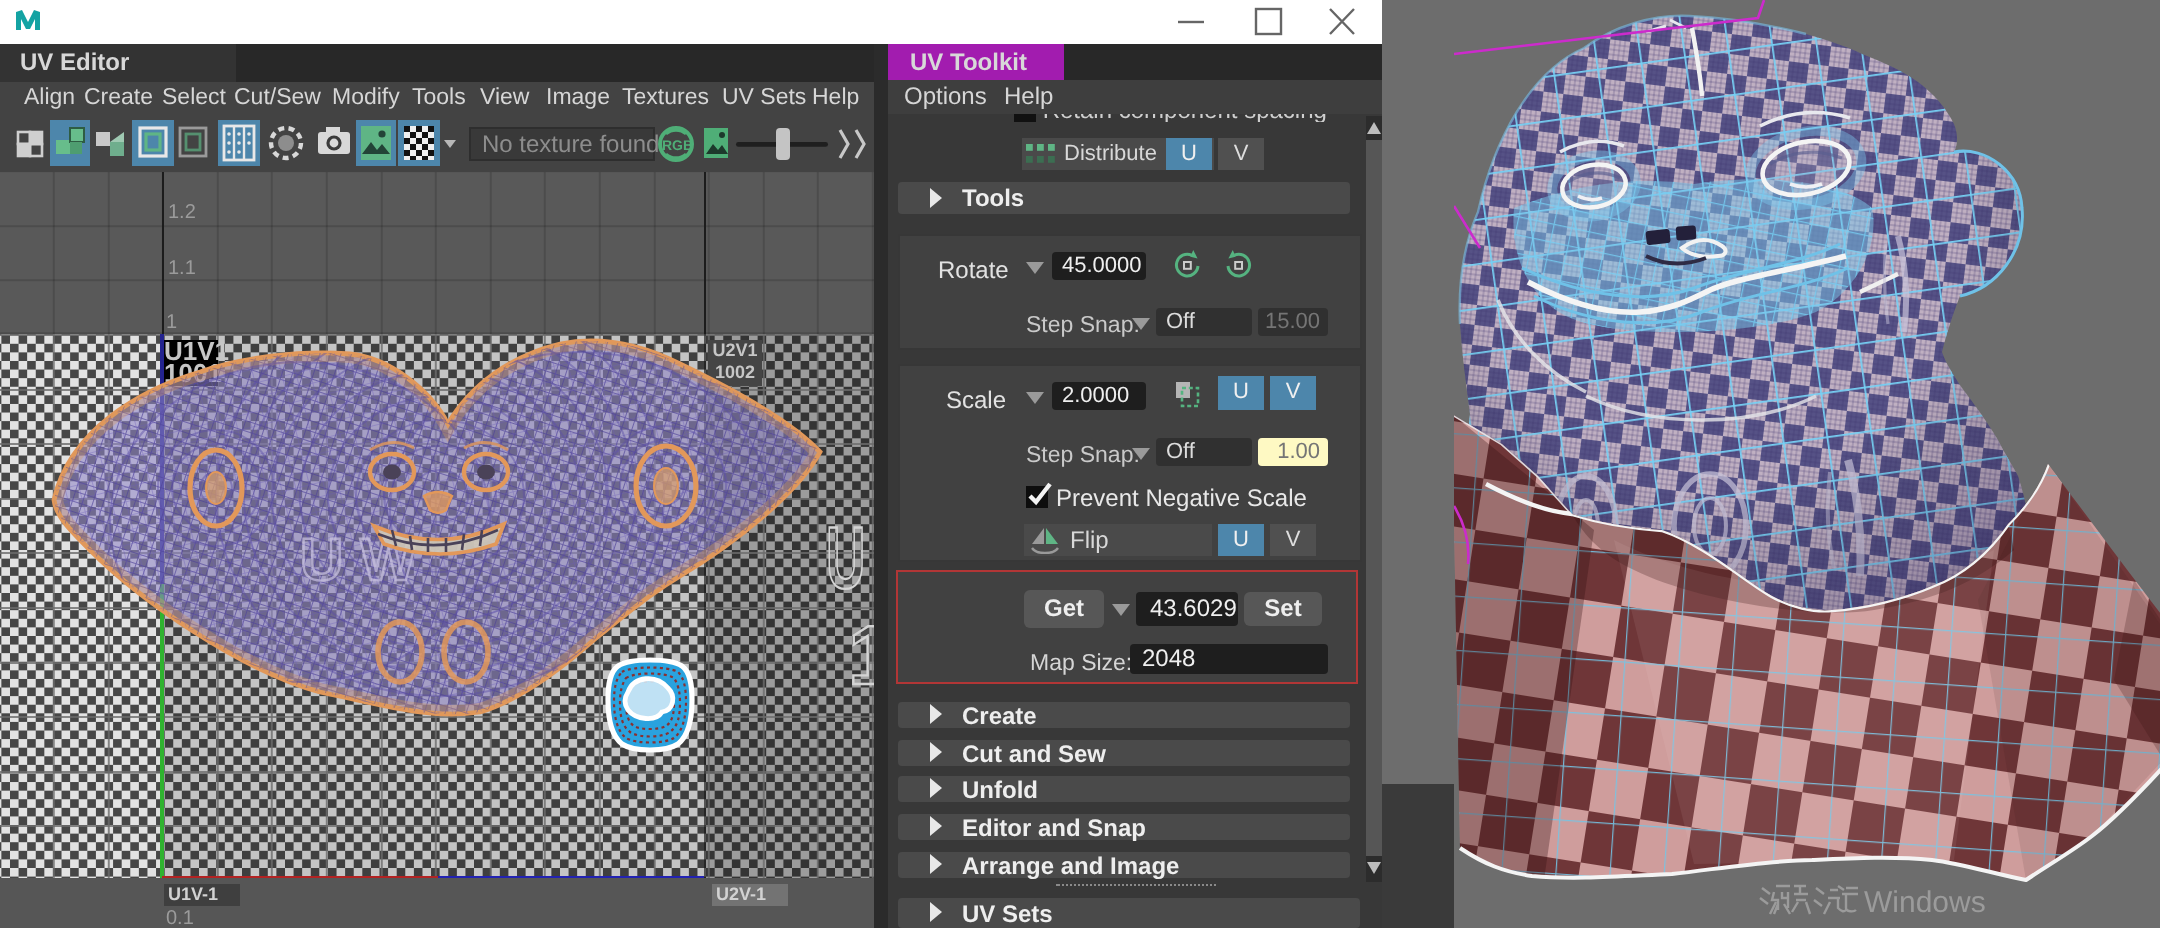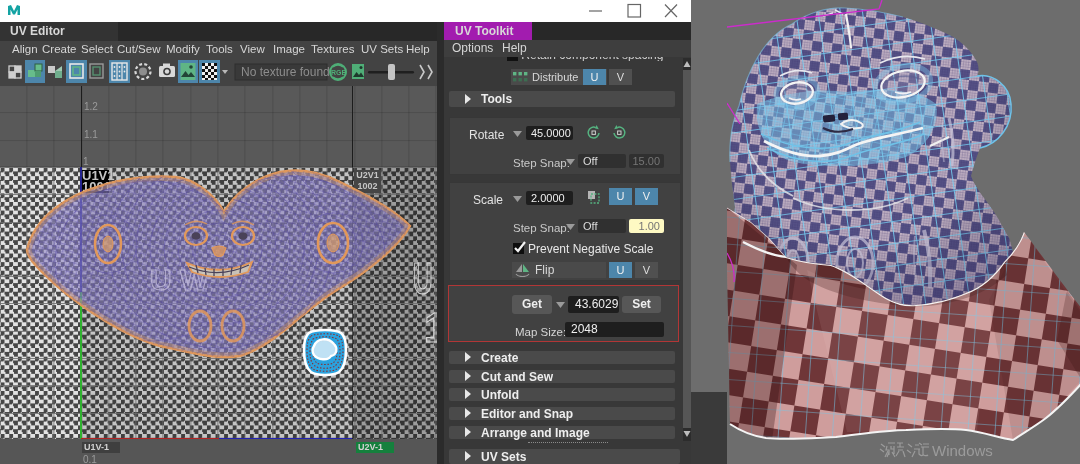--- a/index.html
+++ b/index.html
@@ -386,21 +386,21 @@
       <g stroke="#8a3030" fill="none" stroke-width="1.1" stroke-dasharray="1.5 1.7">
         <path d="M311,250 C316,247 334,247 339,250 C342,253 343,258 343,265 C343,273 341,280 337,283 C332,286 318,286 313,283 C309,280 307,273 307,265 C307,258 308,253 311,250 Z"></path>
         <path d="M313,253 C318,250 332,250 337,253 C339,256 340,260 340,265 C340,272 339,277 335,280 C331,283 319,283 315,280 C311,277 310,272 310,265 C310,260 311,256 313,253 Z"></path>
         <path d="M316,257 C320,254 330,254 334,257 C336,259 337,262 337,266 C337,271 336,275 333,277 C330,279 320,279 317,277 C314,275 313,271 313,266 C313,262 314,259 316,257 Z"></path>
       </g>
       <path d="M314,260 C317,252 328,251 334,258 C338,262 337,269 331,270 C328,275 318,274 314,269 C312,266 312,263 314,260 Z" fill="#cfe8f6" fill-opacity=".9" stroke="#ffffff" stroke-width="2.4"></path>
     </svg>
 
     <div class="abs" style="left:0;top:353px;width:437px;height:61px;background:#565656"></div>
     <div class="abs" style="left:82px;top:356px;width:38px;height:11px;background:#3f3f3f;color:#d2d2d2;font-size:9px;font-weight:bold;line-height:11px;padding-left:2px;box-sizing:border-box">U1V-1</div>
-    <div class="abs" style="left:356px;top:356px;width:38px;height:11px;background:#15803d;color:#d2d2d2;font-size:9px;font-weight:bold;line-height:11px;padding-left:2px;box-sizing:border-box">U2V-1</div>
+    <div class="abs" style="left:356px;top:356px;width:38px;height:11px;background:#737373;color:#d2d2d2;font-size:9px;font-weight:bold;line-height:11px;padding-left:2px;box-sizing:border-box">U2V-1</div>
     <div class="abs" style="left:83px;top:368px;color:#9b9b9b;font-size:10px;">0.1</div>
   </div>
 </div>
 
 <div id="tkwin" class="abs">
   <div class="abs" style="left:0;top:0;width:7px;height:442px;background:#2b2b2b"></div>
   <div class="abs" style="left:7px;top:0;width:247px;height:18px;background:#282828"></div>
   <div class="abs" style="left:7px;top:0;width:88px;height:18px;background:#a21caf;color:#d8d8d8;font-weight:bold;font-size:12px;line-height:18px;padding-left:11px;box-sizing:border-box">UV Toolkit</div>
   <div class="abs" style="left:7px;top:18px;width:247px;height:17px;background:#3e3e3e;color:#d6d6d6;font-size:12px;line-height:17px">
     <span style="position:absolute;left:8px">Options</span>

